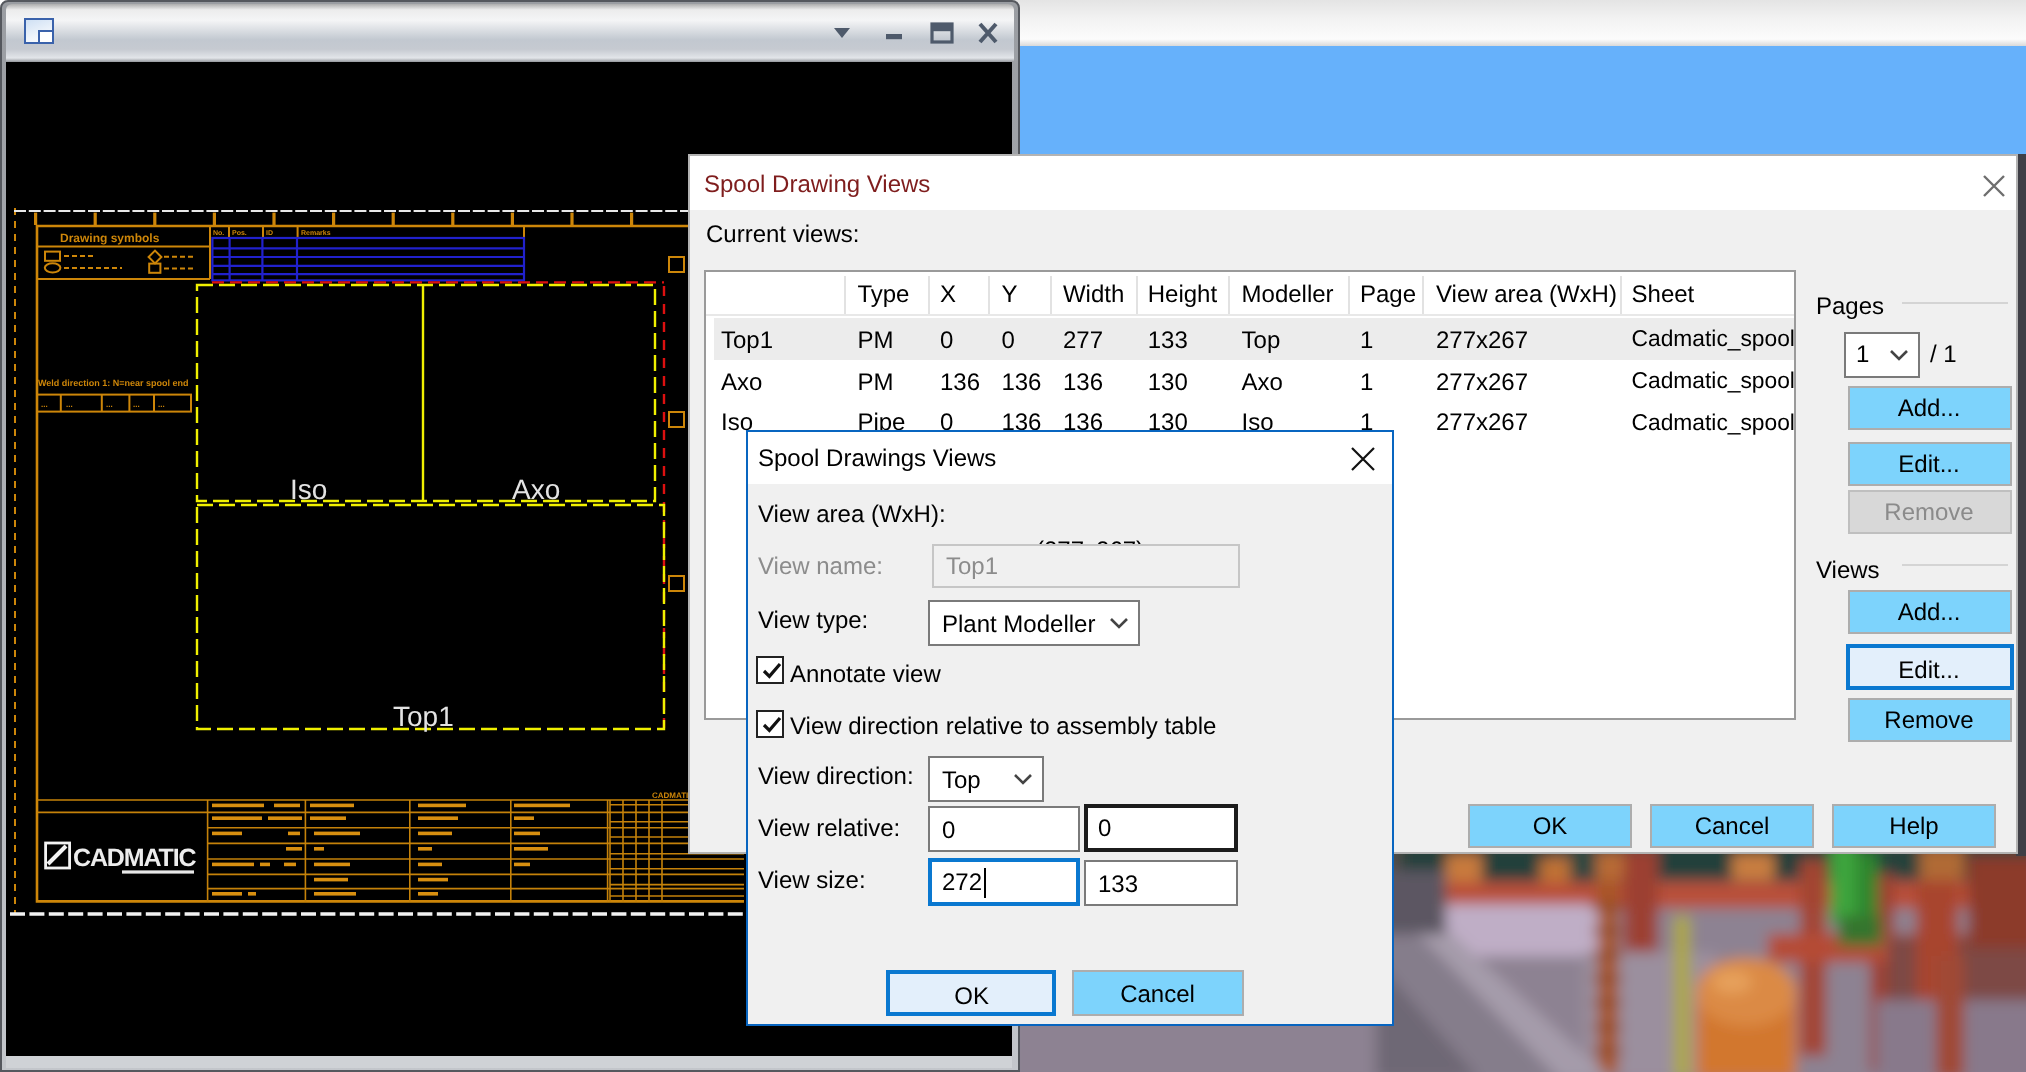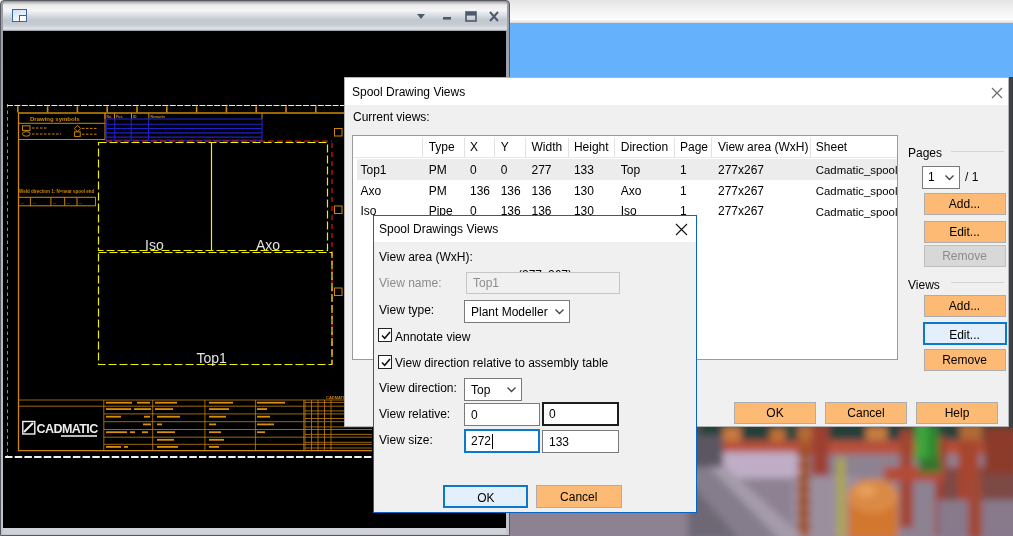--- a/index.html
+++ b/index.html
@@ -1,20 +1,20 @@
 <!DOCTYPE html>
 <html><head>
 <meta charset="utf-8">
 <style>
 * { margin:0; padding:0; box-sizing:border-box; }
 html,body { width:1013px; height:536px; overflow:hidden; }
 body { font-family:"Liberation Sans", sans-serif; position:relative; background:#fff; }
 .abs { position:absolute; }
 .t12 { font-size:12px; line-height:14px; color:#000; white-space:nowrap; }
-.btn { position:absolute; background:#fdba74; border:1px solid #adadad; font-size:12px; color:#000; text-align:center; }
+.btn { position:absolute; background:#7dd3fc; border:1px solid #adadad; font-size:12px; color:#000; text-align:center; }
 </style>
 </head>
 <body>
 
 <div class="abs" style="left:503px;top:0;width:510px;height:23px;background:linear-gradient(180deg,#e4e4e4 0%,#f2f2f2 40%,#fcfcfc 85%,#d9d9d9 100%);"></div>
 <svg class="abs" style="left:503px;top:23px;" width="510" height="513" viewBox="503 23 510 513">
   <defs>
       <filter id="bl" x="-10%" y="-10%" width="120%" height="120%">
         <feGaussianBlur stdDeviation="3.5"></feGaussianBlur>
       </filter>
@@ -230,21 +230,21 @@
       <rect x="22.8" y="421.5" width="12" height="12.5" fill="none" stroke="#f2f2f2" stroke-width="1.4"></rect>
       <path d="M24 432 L33 423" stroke="#f2f2f2" stroke-width="2" fill="none"></path>
       <text x="36.5" y="433" font-size="12.5" font-weight="bold" fill="#ececec" letter-spacing="-0.8" textLength="61">CADMATIC</text>
       <rect x="61" y="435.2" width="36" height="1.6" fill="#e8e8e8"></rect>
     </g>
   </svg>
 </div>
 
 <div class="abs" id="dlg" style="left:344px;top:77px;width:665px;height:350px;background:#f0f0f0;border:1px solid #b3b3b3;">
   <div class="abs" style="left:0;top:0;width:663px;height:27px;background:#ffffff;"></div>
-  <div class="abs" style="left:7px;top:7px;font-size:12px;color:#000000;white-space:nowrap;">Spool Drawing Views</div>
+  <div class="abs" style="left:7px;top:7px;font-size:12px;color:#7f1d1d;white-space:nowrap;">Spool Drawing Views</div>
   <svg class="abs" style="left:646px;top:9px;" width="12" height="12" viewBox="0 0 12 12">
       <path d="M1 1 L11 11 M11 1 L1 11" stroke="#6e6e6e" stroke-width="1.2"></path>
     </svg>
   <div class="abs t12" style="left:8px;top:32px;">Current views:</div>
 
   <div class="abs" id="tbl" style="left:6.7px;top:56.6px;width:546.4px;height:225px;background:#fff;border:1px solid #9a9a9a;overflow:hidden;">
   <div class="abs" style="left:69.8px;top:2px;width:1px;height:19px;background:#e2e2e2;"></div>
   <div class="abs" style="left:111.2px;top:2px;width:1px;height:19px;background:#e2e2e2;"></div>
   <div class="abs" style="left:141.3px;top:2px;width:1px;height:19px;background:#e2e2e2;"></div>
   <div class="abs" style="left:172.1px;top:2px;width:1px;height:19px;background:#e2e2e2;"></div>
@@ -253,21 +253,21 @@
   <div class="abs" style="left:321.2px;top:2px;width:1px;height:19px;background:#e2e2e2;"></div>
   <div class="abs" style="left:358.7px;top:2px;width:1px;height:19px;background:#e2e2e2;"></div>
   <div class="abs" style="left:457.0px;top:2px;width:1px;height:19px;background:#e2e2e2;"></div>
   <div class="abs" style="left:0;top:21.5px;width:545px;height:1px;background:#e8e8e8;"></div>
   <div class="abs t12" style="left:7.8px;top:4.5px;margin-top:19px;">View name</div>
   <div class="abs t12" style="left:76.0px;top:4.5px;">Type</div>
   <div class="abs t12" style="left:117.3px;top:4.5px;">X</div>
   <div class="abs t12" style="left:148.0px;top:4.5px;">Y</div>
   <div class="abs t12" style="left:178.8px;top:4.5px;">Width</div>
   <div class="abs t12" style="left:221.2px;top:4.5px;">Height</div>
-  <div class="abs t12" style="left:268.1px;top:4.5px;">Direction</div>
+  <div class="abs t12" style="left:268.1px;top:4.5px;">Modeller</div>
   <div class="abs t12" style="left:327.3px;top:4.5px;">Page</div>
   <div class="abs t12" style="left:365.3px;top:4.5px;">View area (WxH)</div>
   <div class="abs t12" style="left:463.1px;top:4.5px;">Sheet</div>
   <div class="abs" style="left:4.2px;top:23.5px;width:541px;height:20.5px;background:#ececec;"></div>
   <div class="abs t12" style="left:7.8px;top:27.5px;">Top1</div>
   <div class="abs t12" style="left:76.0px;top:27.5px;">PM</div>
   <div class="abs t12" style="left:117.3px;top:27.5px;">0</div>
   <div class="abs t12" style="left:148.0px;top:27.5px;">0</div>
   <div class="abs t12" style="left:178.8px;top:27.5px;">277</div>
   <div class="abs t12" style="left:221.2px;top:27.5px;">133</div>

